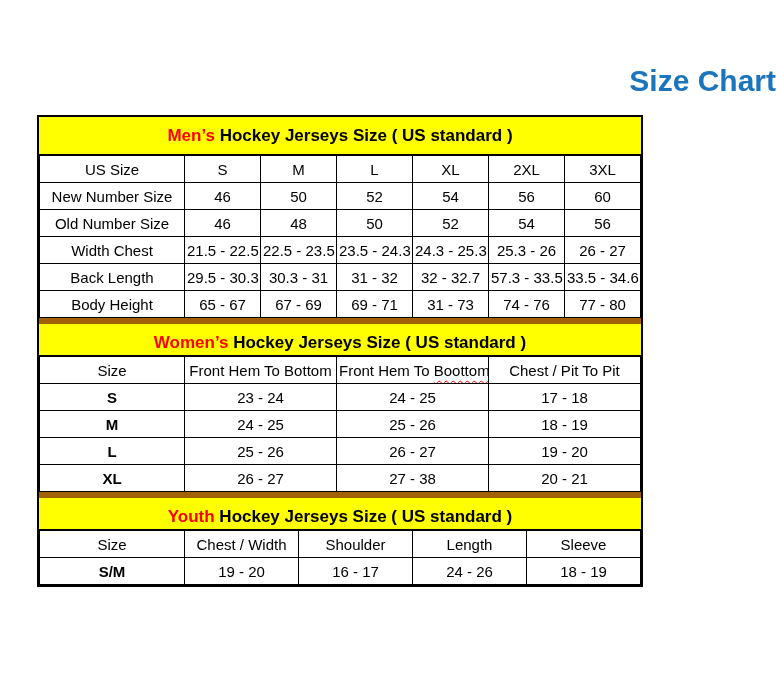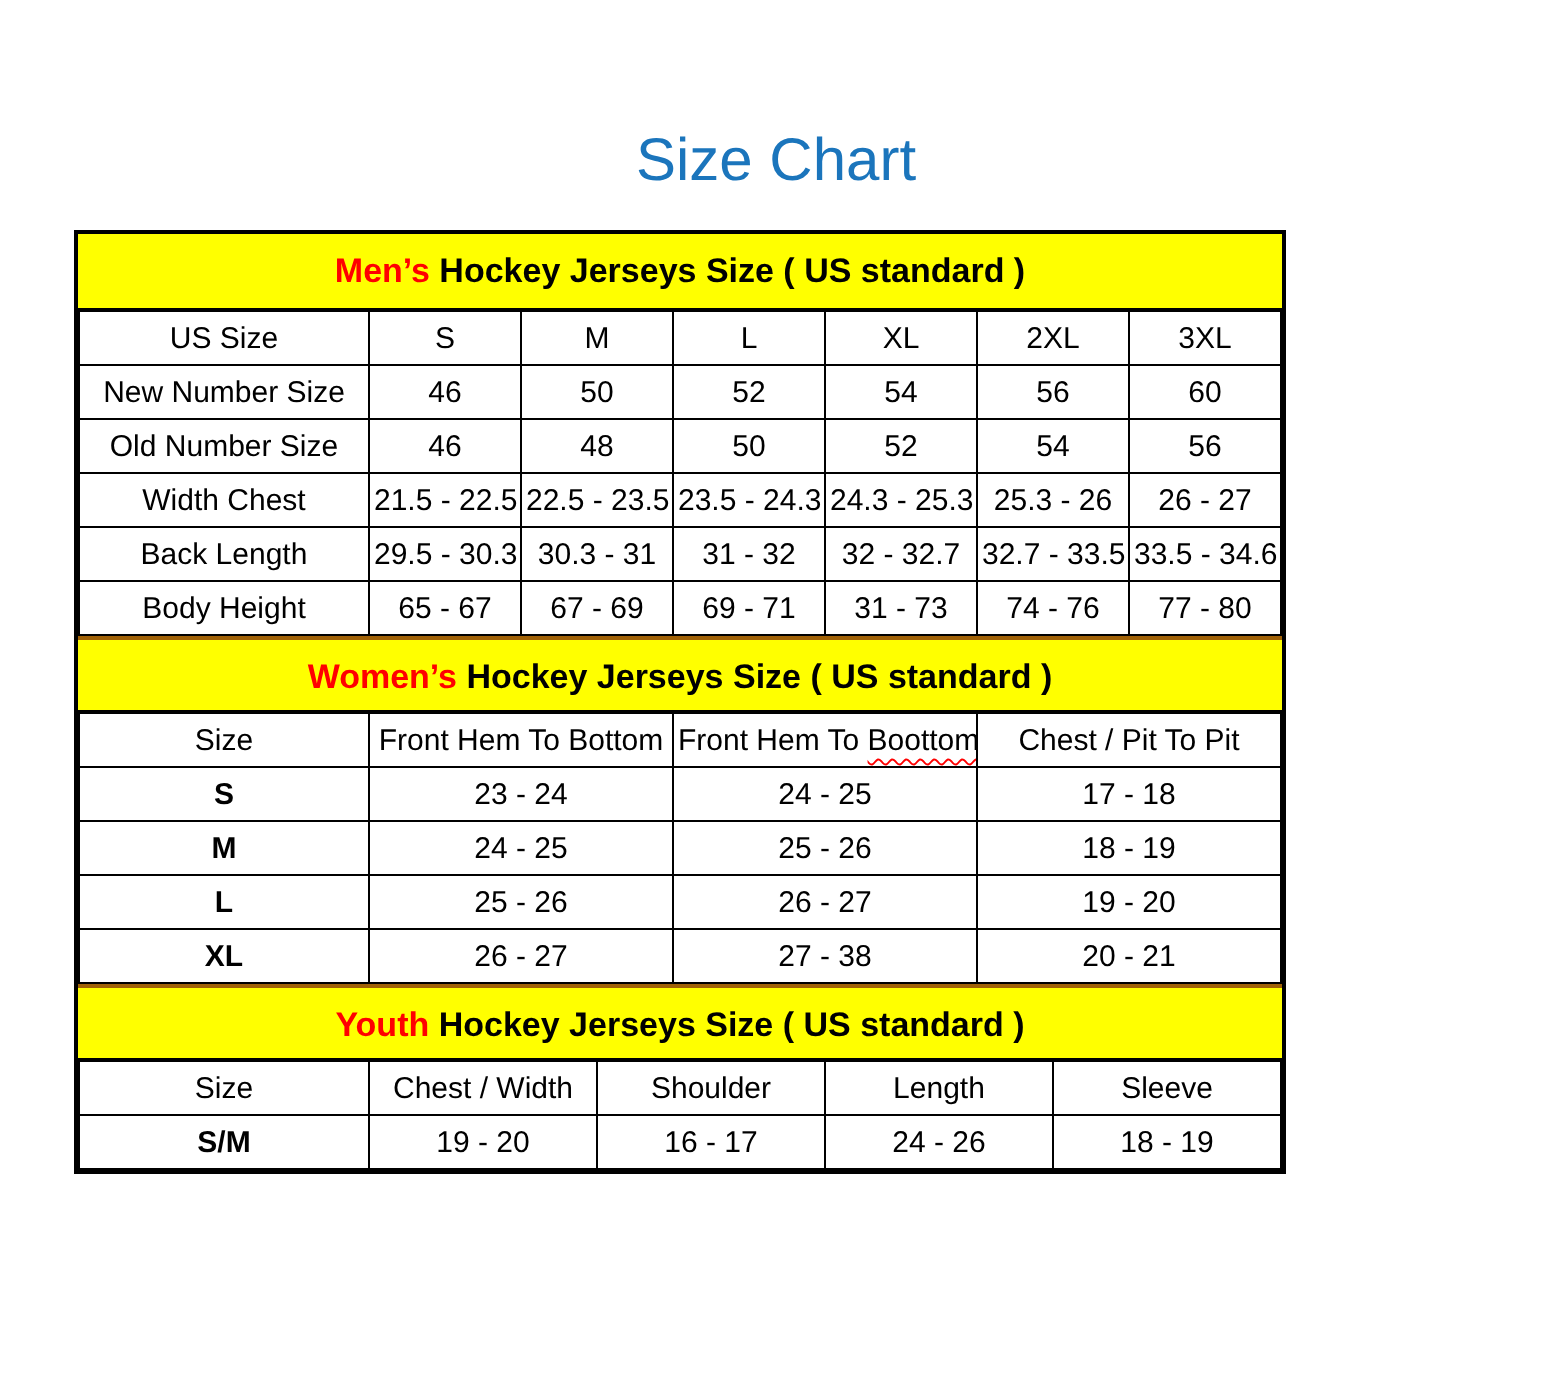--- a/index.html
+++ b/index.html
@@ -16,39 +16,39 @@
   }
   body {
     width: 776px;
     height: 692px;
     font-family: "Liberation Sans", sans-serif;
     color: #000;
     overflow: hidden;
   }
   .title {
     margin: 64px 0 0 0;
-    text-align: center;
+    text-align: right;
     font-size: 30px;
-    font-weight: normal;
+    font-weight: bold;
     color: var(--title-blue, #1B75BC);
     letter-spacing: 0px;
   }
   .chart-wrap {
     width: 606px;
     margin: 17px 0 0 37px;
     border: 2px solid var(--border-black, #000);
   }
   .banner {
     background: var(--banner-yellow, #FFFF00);
     height: 38px;
     line-height: 38px;
     text-align: center;
     font-size: 17px;
     font-weight: bold;
-    border-top: 2px solid #a16207;
+    border-top: 6px solid #a16207;
     border-bottom: 1px solid #000;
   }
   .chart-wrap > .banner:first-child { border-top: none; }
   .banner .accent { color: var(--accent-red, #FF0000); }
   table.grid {
     width: 100%;
     border-collapse: collapse;
     table-layout: fixed;
   }
   table.grid th, table.grid td {
@@ -131,21 +131,21 @@
         <td>24.3 - 25.3</td>
         <td>25.3 - 26</td>
         <td>26 - 27</td>
       </tr>
       <tr>
         <td class="rowlabel-plain">Back Length</td>
         <td>29.5 - 30.3</td>
         <td>30.3 - 31</td>
         <td>31 - 32</td>
         <td>32 - 32.7</td>
-        <td>32.7 - 33.5</td>
+        <td>57.3 - 33.5</td>
         <td>33.5 - 34.6</td>
       </tr>
       <tr>
         <td class="rowlabel-plain">Body Height</td>
         <td>65 - 67</td>
         <td>67 - 69</td>
         <td>69 - 71</td>
         <td>31 - 73</td>
         <td>74 - 76</td>
         <td>77 - 80</td>

